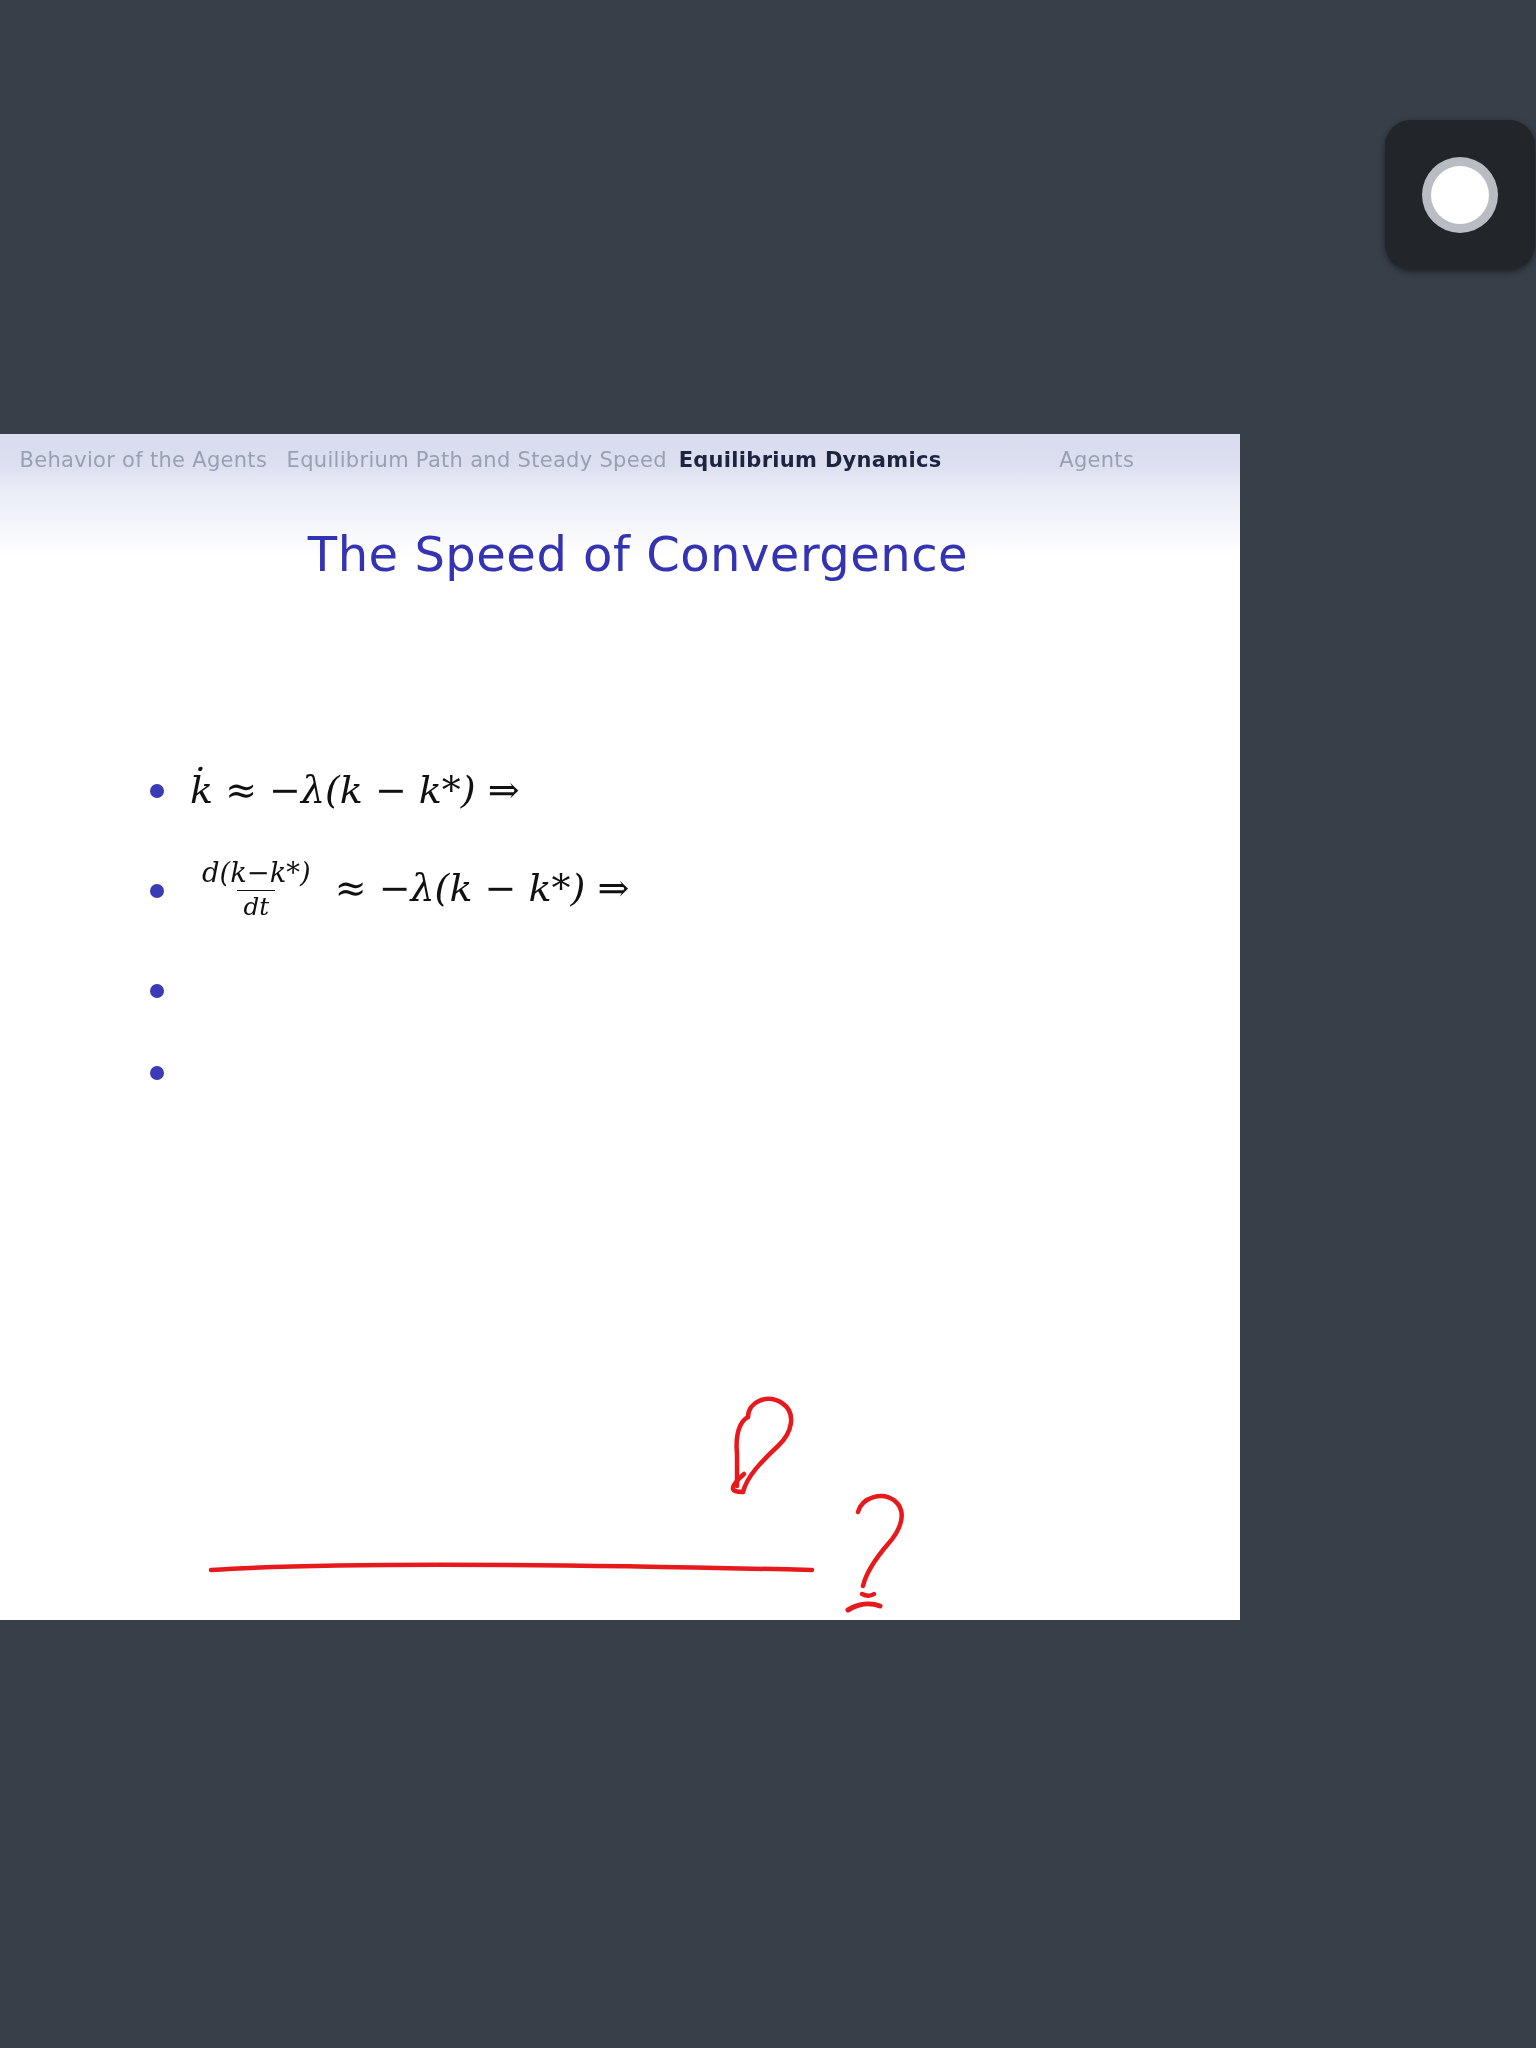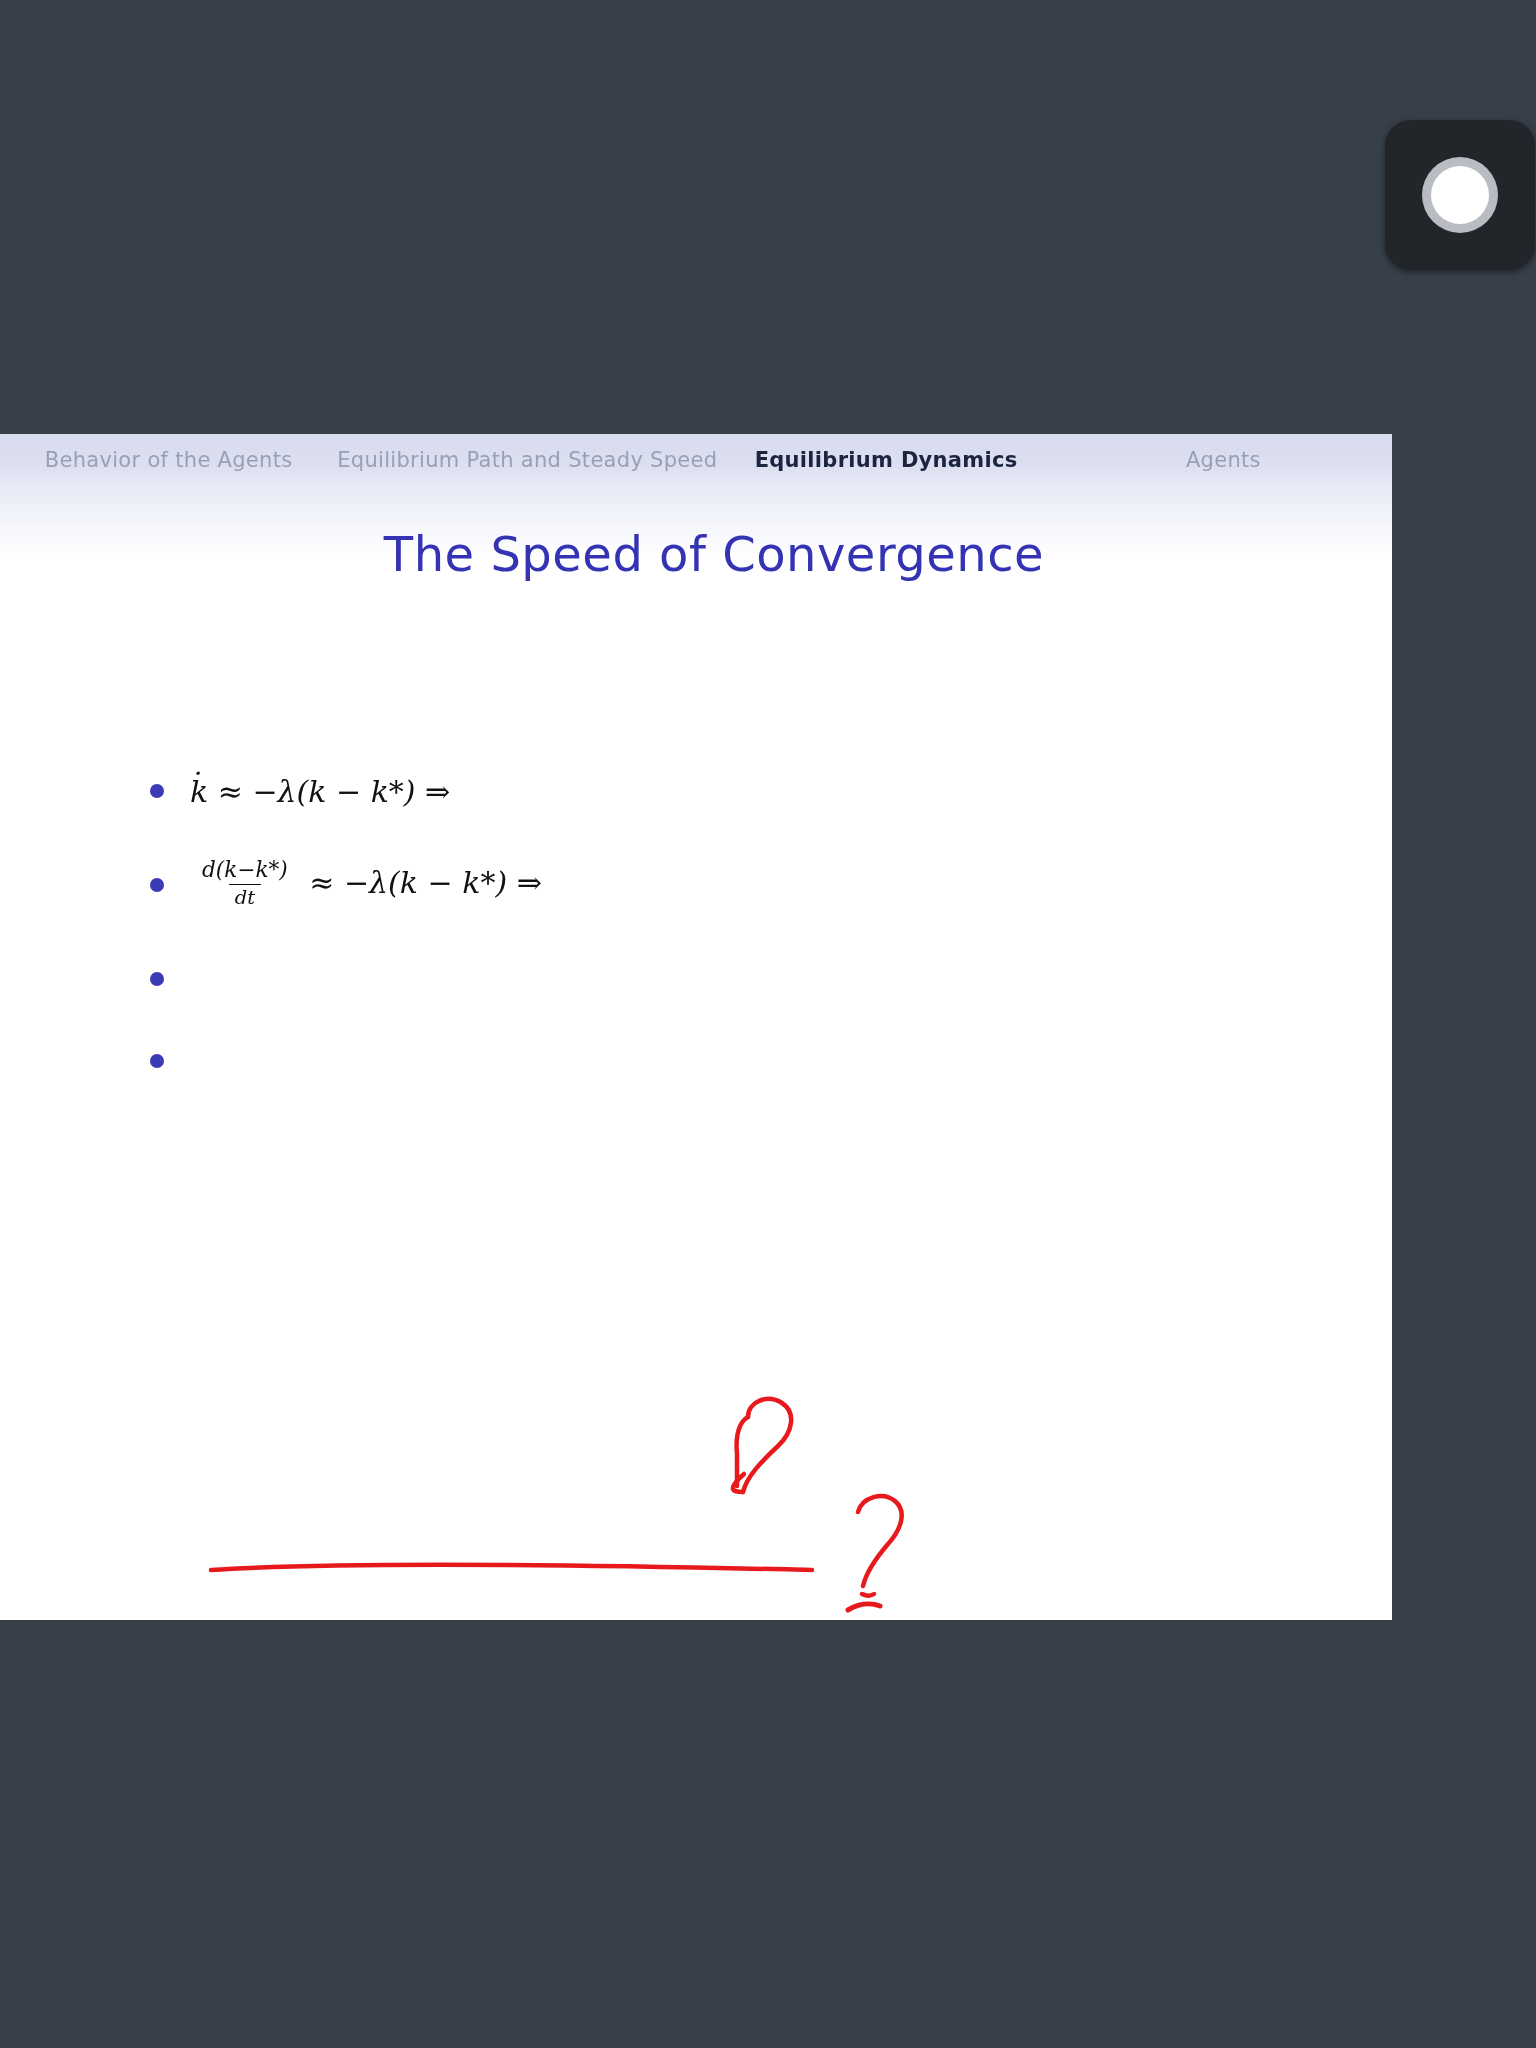--- a/index.html
+++ b/index.html
@@ -51,21 +51,21 @@
     height: 58px;
     border-radius: 50%;
     background: #ffffff;
   }
 
   
   #slide {
     position: absolute;
     left: 0;
     top: 434px;
-    width: 1392px;
+    width: 1240px;
     height: 1186px;
     background: #ffffff;
     overflow: hidden;
   }
 
   
   #slide-navbar {
     position: absolute;
     left: 0;
     top: 0;
@@ -128,21 +128,21 @@
     width: 14px;
     height: 14px;
     border-radius: 50%;
     background: #3b3bb5;
     margin-right: 26px;
     flex: 0 0 auto;
   }
   .math {
     font-family: "DejaVu Serif", serif;
     font-style: italic;
-    font-size: 30px;
+    font-size: 38px;
     color: #111111;
     white-space: nowrap;
     line-height: 1.1;
   }
   .math .op {
     font-style: normal;
   }
   .math .exp {
     font-size: 0.64em;
     vertical-align: super;

